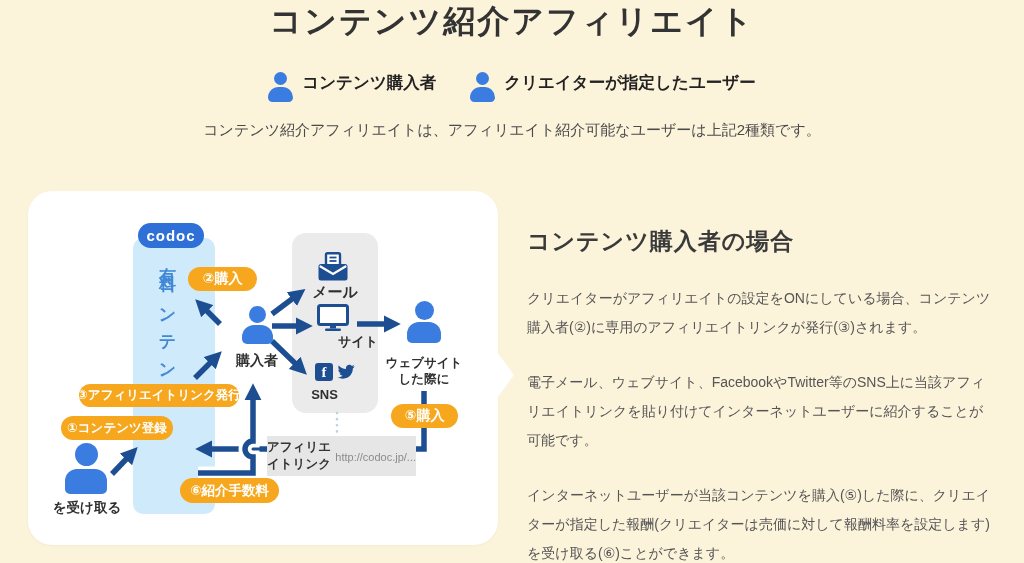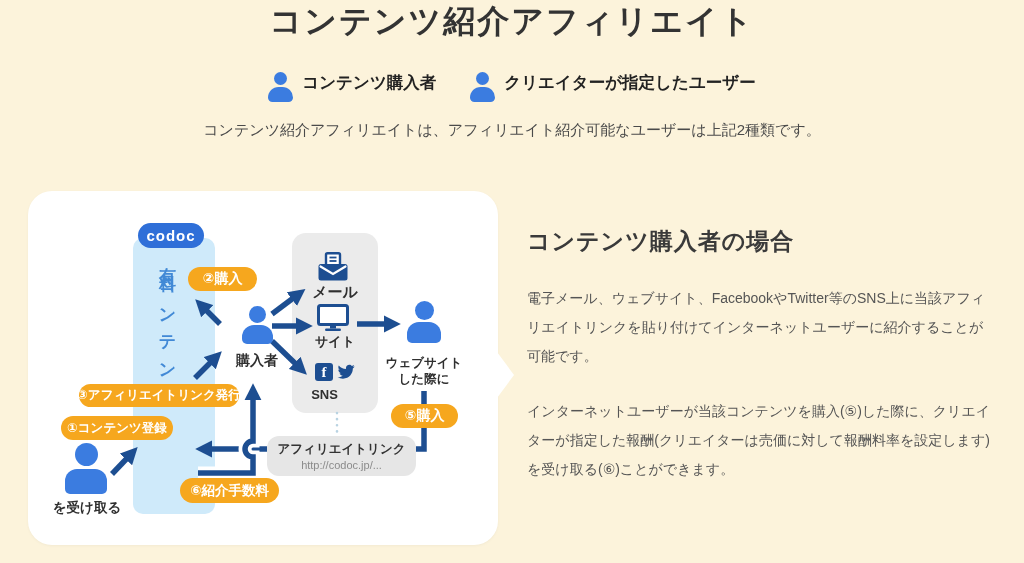--- a/index.html
+++ b/index.html
@@ -46,21 +46,21 @@
     border-radius:14px;display:flex;align-items:center;justify-content:center;white-space:nowrap;}
   .brand-pill{background:#2f6fd8;letter-spacing:1px;}
 
   .dlabel{position:absolute;z-index:3;font-weight:bold;color:#2f2f2f;text-align:center;}
   .icon{position:absolute;z-index:3;display:flex;align-items:center;justify-content:center;}
   .fb-badge{width:18px;height:18px;background:#1d4e91;border-radius:3px;color:#fff;
     font-weight:bold;font-size:15px;font-family:"Liberation Serif","DejaVu Serif",serif;
     display:flex;align-items:flex-end;justify-content:center;line-height:17px;}
 
   .link-box{position:absolute;left:239px;top:245px;width:149px;height:40px;background:#e6e6e6;
-    border-radius:12px;z-index:3;display:flex;flex-direction:column;align-items:center;justify-content:center;}
+    border-radius:0;z-index:3;display:flex;flex-direction:row;align-items:center;justify-content:center;}
   .link-box .lb-title{font-size:12.5px;font-weight:bold;color:#333;}
   .link-box .lb-url{font-size:11px;color:#8b8b8b;margin-top:1px;}
 
   
   .detail{position:absolute;left:527px;top:226px;width:470px;}
   .detail h2{margin:0 0 27px 0;font-size:23px;font-weight:bold;color:#3a3a3a;letter-spacing:1px;}
   .detail p{margin:0 0 26px 0;font-size:14px;line-height:29px;color:#555;}
 </style>
 </head>
 <body>
@@ -138,21 +138,21 @@
     </span>
     <div class="dlabel" style="left:264px;top:92px;width:86px;font-size:15px;">メール</div>
 
     <span class="icon" style="left:289px;top:113px;">
       <svg width="32" height="28" viewBox="0 0 32 28">
         <rect x="1.5" y="1.5" width="29" height="19" rx="2" fill="#fff" stroke="#1d4e91" stroke-width="3"></rect>
         <rect x="13" y="21" width="6" height="3.5" fill="#1d4e91"></rect>
         <rect x="8" y="24.5" width="16" height="2.6" rx="1.3" fill="#1d4e91"></rect>
       </svg>
     </span>
-    <div class="dlabel" style="left:264px;top:142px;width:86px;font-size:13px;">サイト</div>
+    <div class="dlabel" style="left:264px;top:142px;width:86px;font-size:13px;text-align:right;">サイト</div>
 
     <span class="icon" style="left:287px;top:172px;">
       <span class="fb-badge">
           <span>f</span>
         </span>
     </span>
     <span class="icon" style="left:308px;top:172px;">
       <svg width="20" height="18" viewBox="0 0 24 24">
         <path fill="#1d4e91" d="M23.6,4.6c-.9.4-1.8.6-2.8.8 1-.6 1.8-1.6 2.1-2.7-.9.6-2,1-3.1,1.2C19,3 17.8,2.4 16.5,2.4c-2.6,0-4.6,2.1-4.6,4.6 0,.4 0,.7.1,1C8.1,7.8 4.7,6 2.4,3.2c-.4.7-.6,1.5-.6,2.3 0,1.6.8,3 2.1,3.9-.8,0-1.5-.2-2.1-.6v.1c0,2.3 1.6,4.1 3.7,4.6-.4.1-.8.2-1.2.2-.3,0-.6,0-.9-.1.6,1.9 2.3,3.2 4.3,3.3-1.6,1.2-3.6,2-5.7,2-.4,0-.7,0-1.1-.1 2,1.3 4.5,2.1 7.1,2.1 8.5,0 13.1-7 13.1-13.1v-.6C22.1,6.4 22.9,5.6 23.6,4.6z"></path>
       </svg>
@@ -187,17 +187,18 @@
     <div class="pill" style="left:152px;top:287px;width:99px;height:25px;font-size:13.5px;">⑥紹介手数料</div>
 
     <div class="link-box">
       <div class="lb-title">アフィリエイトリンク</div>
       <div class="lb-url">http://codoc.jp/...</div>
     </div>
   </div>
 
   <div class="detail">
     <h2>コンテンツ購入者の場合</h2>
+    <p>クリエイターがアフィリエイトの設定をONにしている場合、コンテンツ購入者(②)に専用のアフィリエイトリンクが発行(③)されます。</p>
     <p>電子メール、ウェブサイト、FacebookやTwitter等のSNS上に当該アフィリエイトリンクを貼り付けてインターネットユーザーに紹介することが可能です。</p>
     <p>インターネットユーザーが当該コンテンツを購入(⑤)した際に、クリエイターが指定した報酬(クリエイターは売価に対して報酬料率を設定します)を受け取る(⑥)ことができます。</p>
   </div>
 
 </div>
 
 </body></html>

